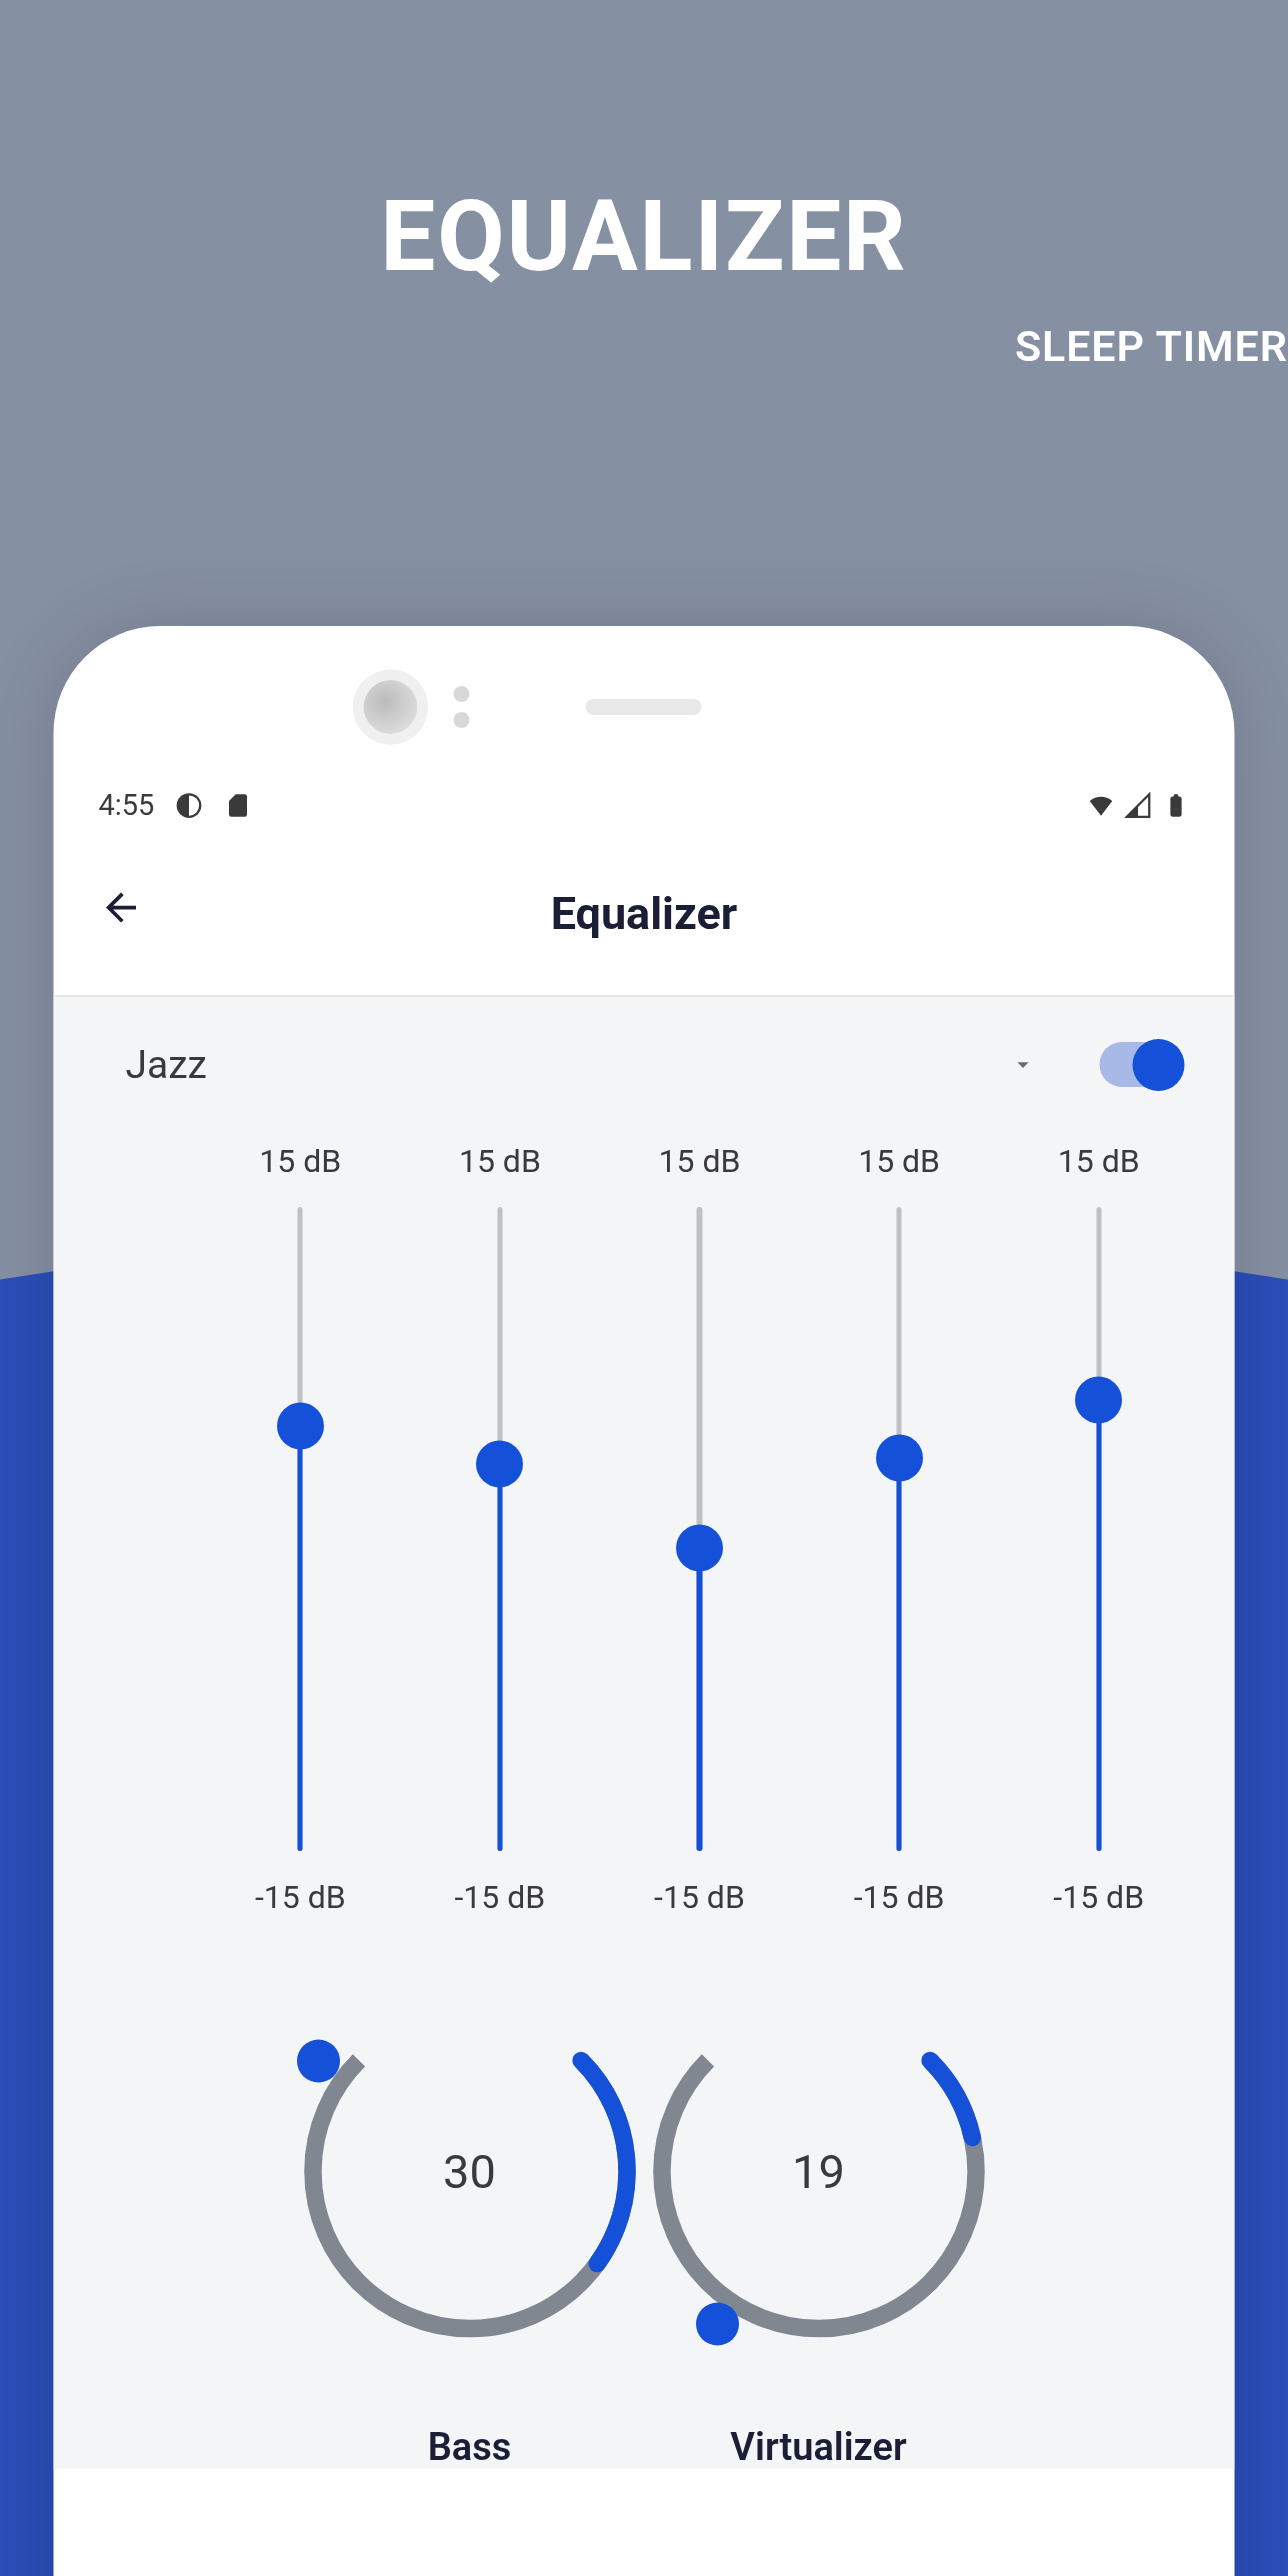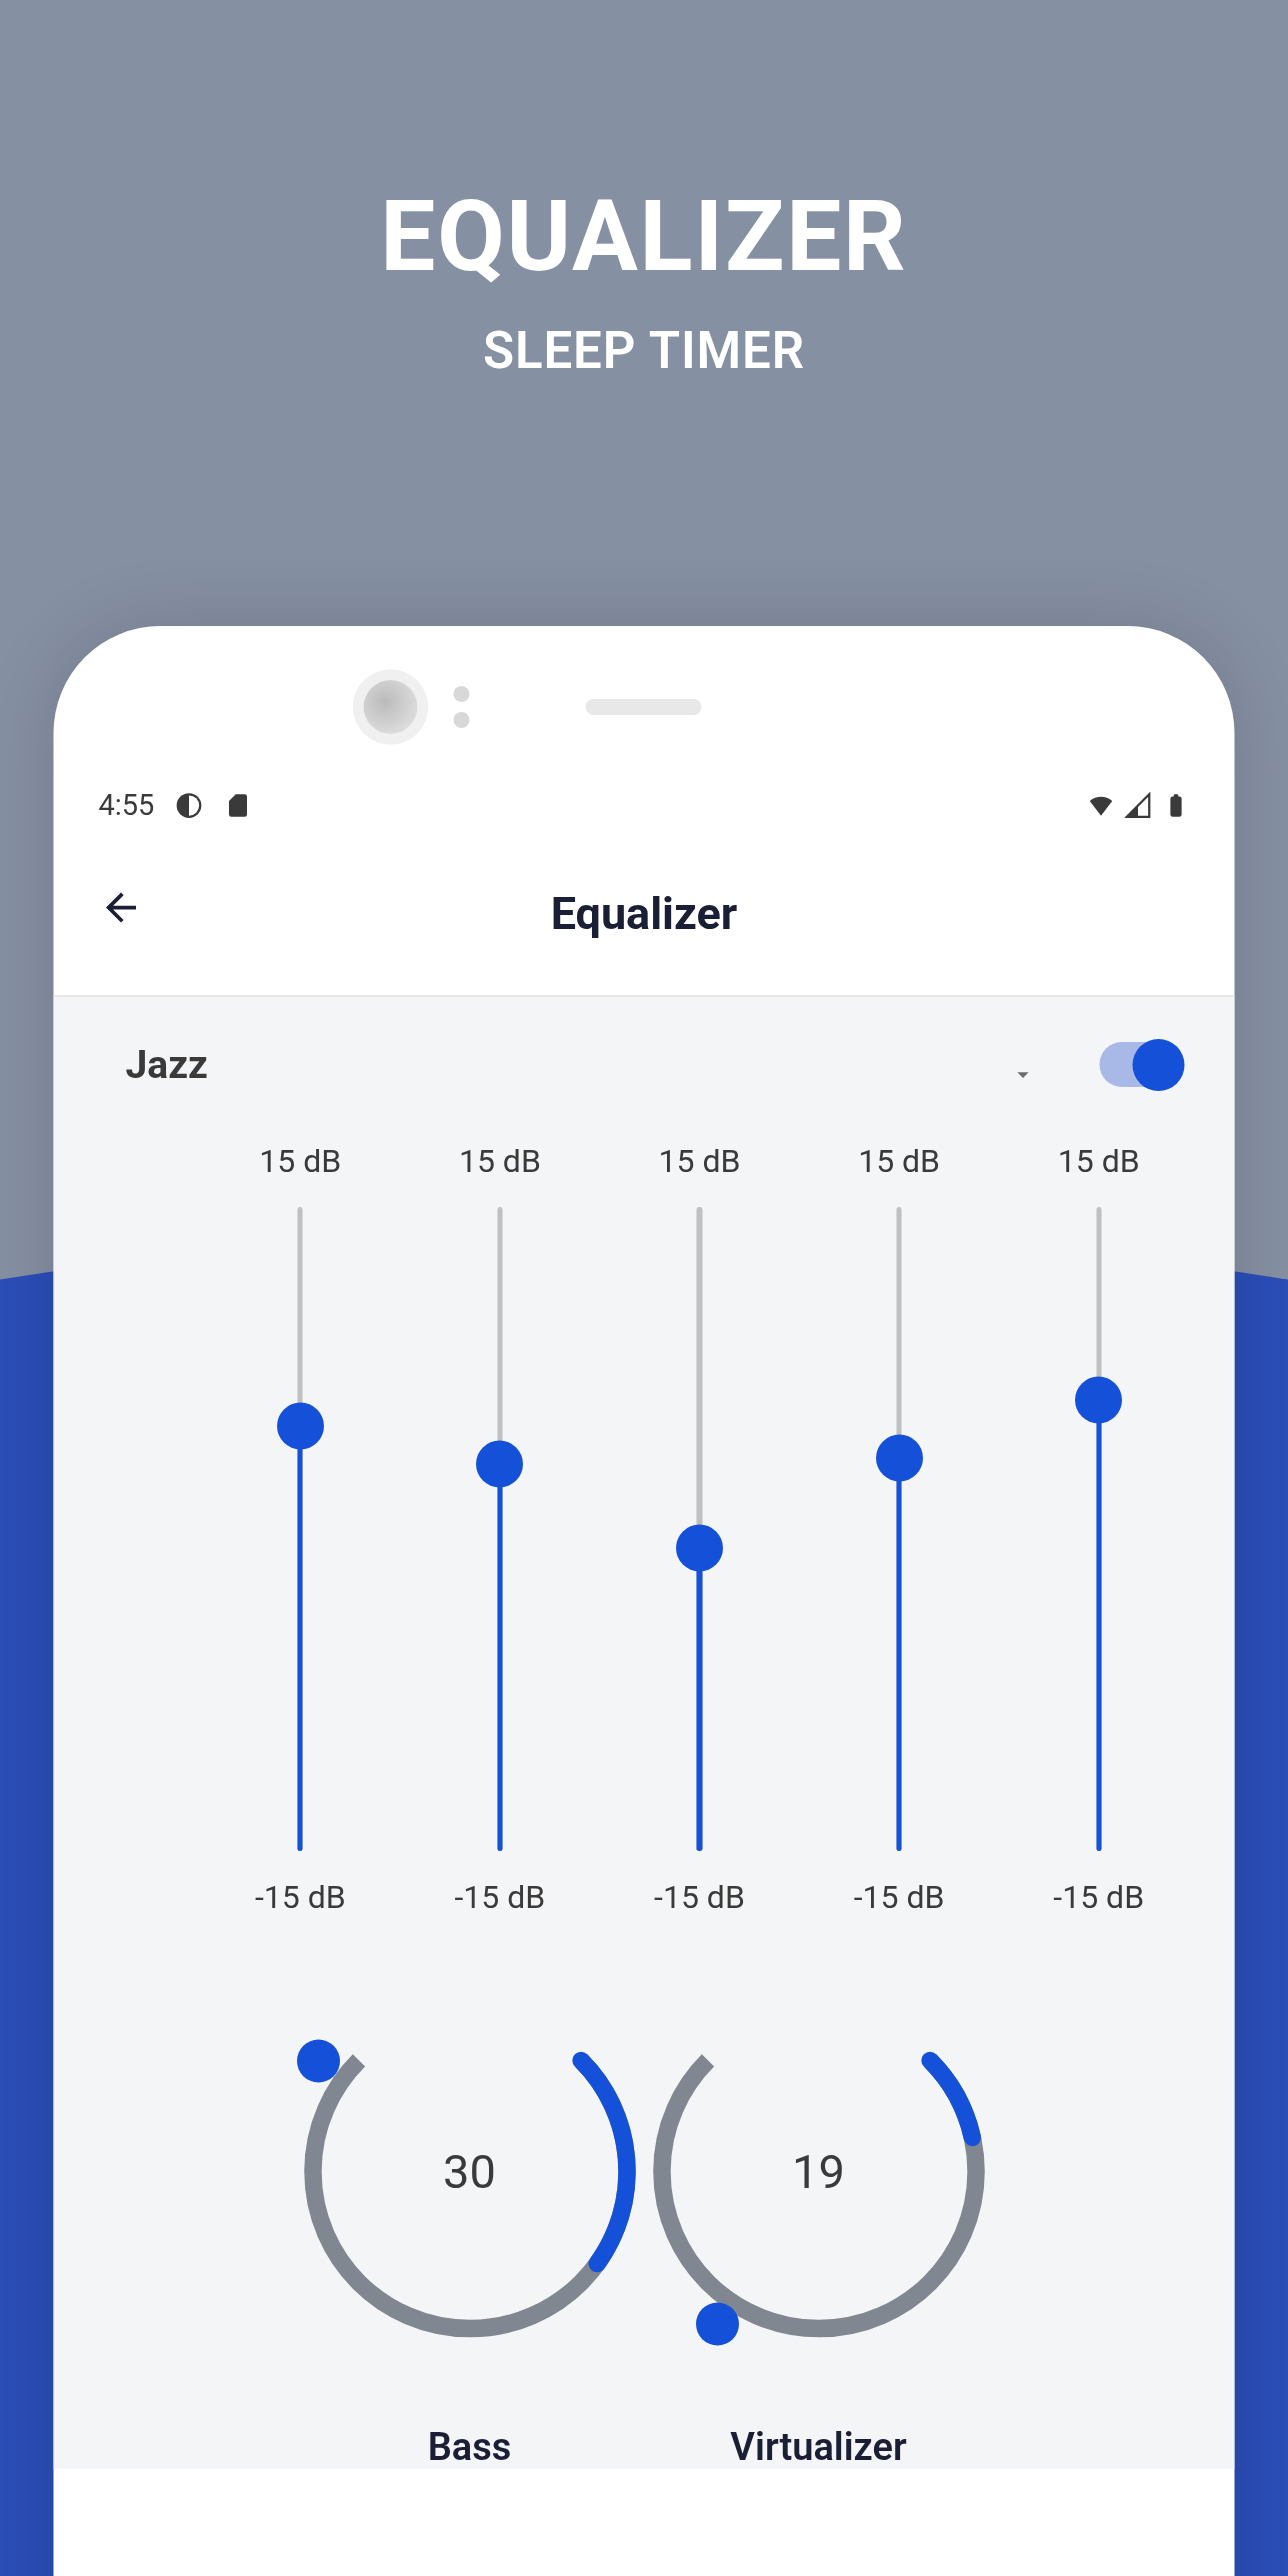--- a/index.html
+++ b/index.html
@@ -23,23 +23,23 @@
     }
     .promo-title {
       text-align: center;
       color: #ffffff;
       font-size: 98px;
       font-weight: 700;
       letter-spacing: 1.8px;
       margin-top: 179px;
     }
     .promo-subtitle {
-      text-align: center;
+      text-align: right;
       color: #ffffff;
-      font-size: 51px;
+      font-size: 43px;
       font-weight: 600;
       letter-spacing: 0.9px;
       margin-top: 27px;
     }
     .phone-frame {
       position: absolute;
       top: 626px;
       left: 50%;
       transform: translateX(-50%);
       width: 1181px;
@@ -134,23 +134,22 @@
     }
     .preset-row {
       display: flex;
       align-items: center;
       gap: 27px;
       padding: 9px 18px 36px 36px;
     }
     .preset-dropdown {
       flex: 1;
       display: flex;
-      align-items: flex-end;
+      align-items: center;
       justify-content: space-between;
-      font-weight: bold;
     }
     .preset-label {
       font-size: 39px;
       color: #3a3a3a;
     }
     .dropdown-arrow {
       color: #6b6b6b;
     }
     .toggle {
       width: 81px;

